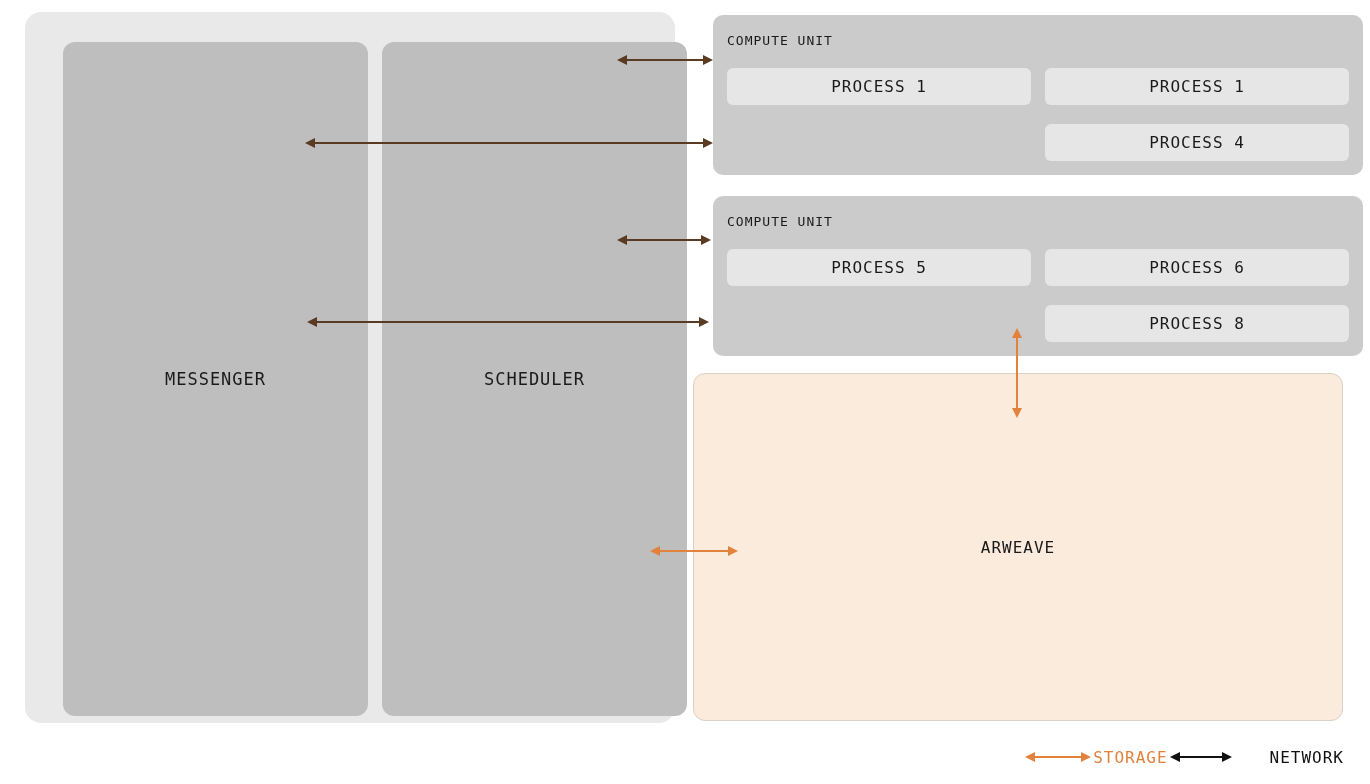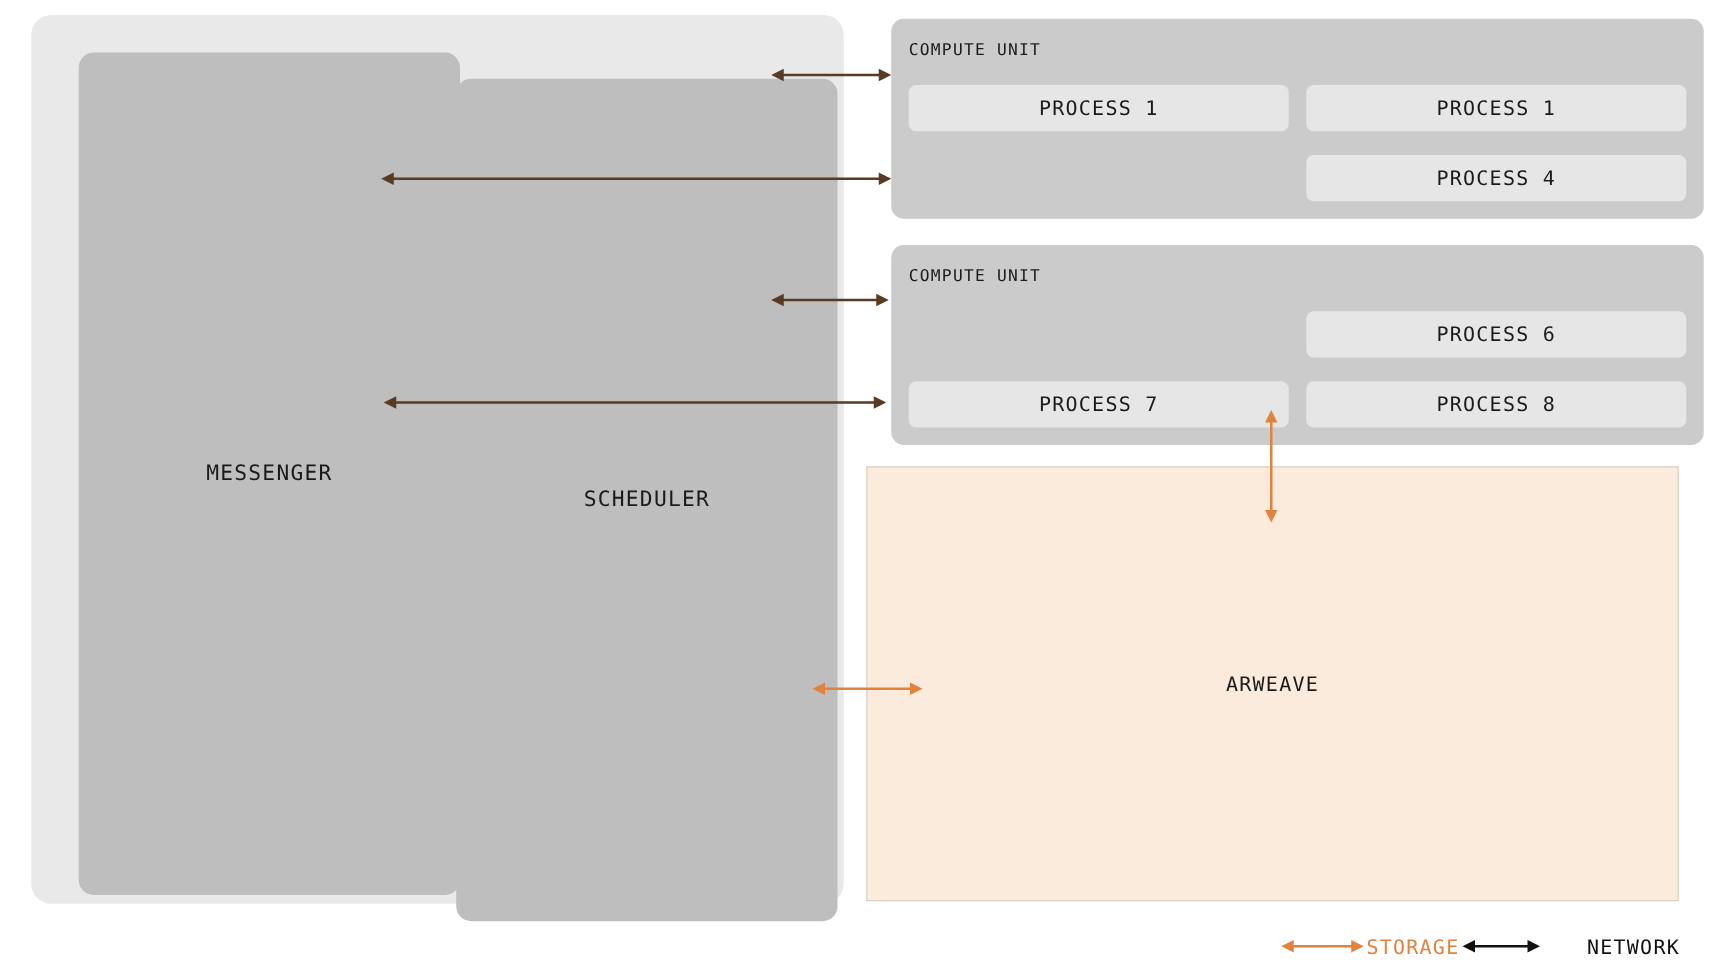--- a/index.html
+++ b/index.html
@@ -21,21 +21,21 @@
     left: 25px; top: 12px; width: 650px; height: 711px;
     background: var(--outer-bg); border-radius: 16px;
   }
   .panel {
     top: 30px; width: 305px; height: 674px;
     background: var(--panel-bg); border-radius: 12px;
     display: flex; align-items: center; justify-content: center; text-align: center;
   }
   .panel .lbl { font-size: 17px; letter-spacing: 1px; }
   .panel-messenger { left: 38px; }
-  .panel-scheduler { left: 340px; margin-top: 21px; }
+  .panel-scheduler { left: 357px; }
 
   
   .cu {
     left: 713px; width: 650px; height: 160px;
     background: var(--unit-bg); border-radius: 10px;
   }
   .cu-1 { top: 15px; }
   .cu-2 { top: 196px; }
   .cu-label {
     position: absolute; left: 14px; top: 18px;
@@ -48,21 +48,21 @@
     font-size: 16px; letter-spacing: 1px; text-align: center;
   }
   .p-c1 { left: 14px; }
   .p-c2 { left: 332px; }
   .p-r1 { top: 53px; }
   .p-r2 { top: 109px; }
 
   
   .arweave {
     left: 693px; top: 373px; width: 650px; height: 348px;
-    background: var(--arweave-bg); border-radius: 0;
+    background: var(--arweave-bg); border-radius: 12px;
     border: 1px solid #d9d1c6;
     display: flex; align-items: center; justify-content: center;
     font-size: 16px; letter-spacing: 1px;
   }
 
   
   .darr { position: absolute; --c: #000; background: var(--c); }
   .net  { --c: var(--network-arrow); }
   .sto  { --c: var(--storage-arrow); }
   .darr.h { height: 2px; }
@@ -122,22 +122,22 @@
 
   <div class="box cu cu-1">
     <span class="cu-label">COMPUTE UNIT</span>
     <div class="proc p-c1 p-r1">PROCESS 1</div>
     <div class="proc p-c2 p-r1">PROCESS 1</div>
     <div class="proc p-c2 p-r2">PROCESS 4</div>
   </div>
 
   <div class="box cu cu-2">
     <span class="cu-label">COMPUTE UNIT</span>
+    <div class="proc p-c1 p-r1">PROCESS 5</div>
     <div class="proc p-c2 p-r1">PROCESS 6</div>
-    <div class="proc p-c1 p-r2">PROCESS 7</div>
     <div class="proc p-c2 p-r2">PROCESS 8</div>
   </div>
 
   <div class="box arweave">
     <span>ARWEAVE</span>
   </div>
 
   <div class="darr h net arr-net-1"></div>
   <div class="darr h net arr-net-2"></div>
   <div class="darr h net arr-net-3"></div>

